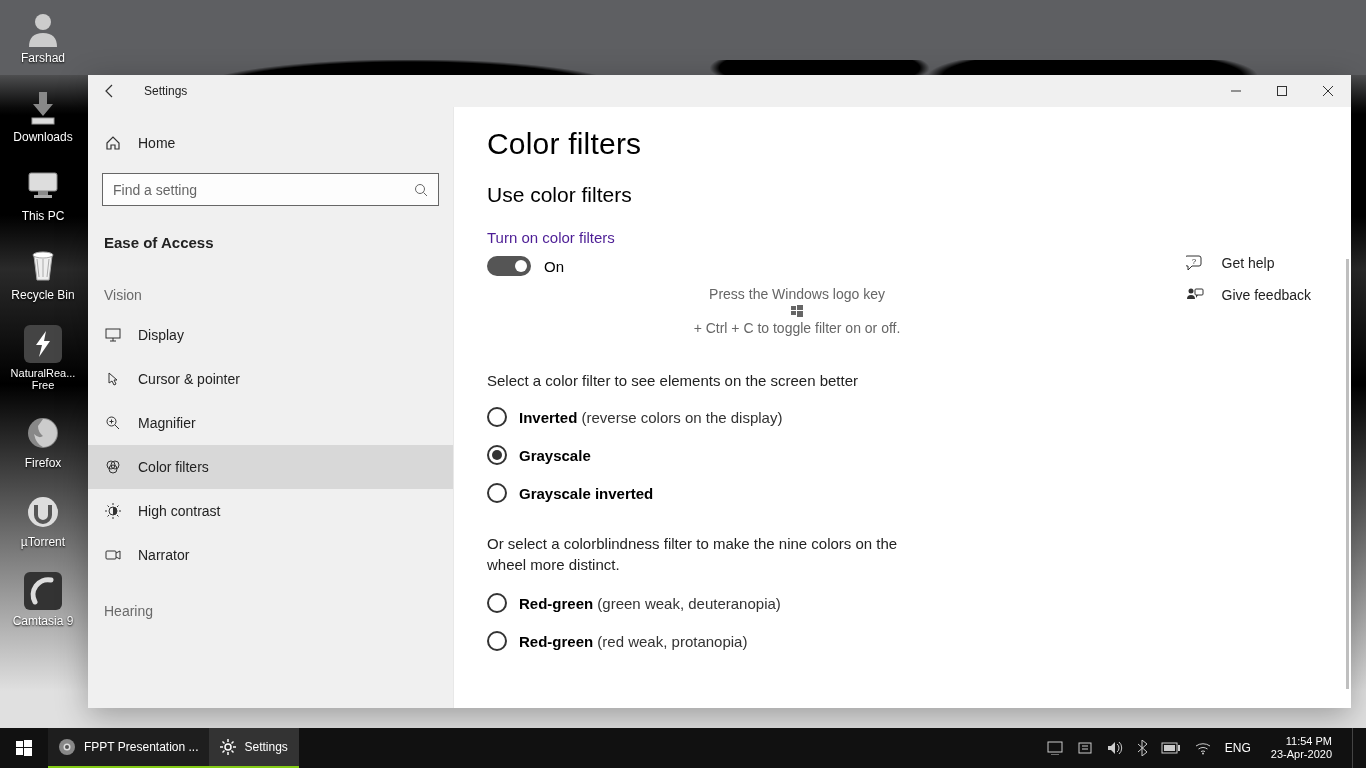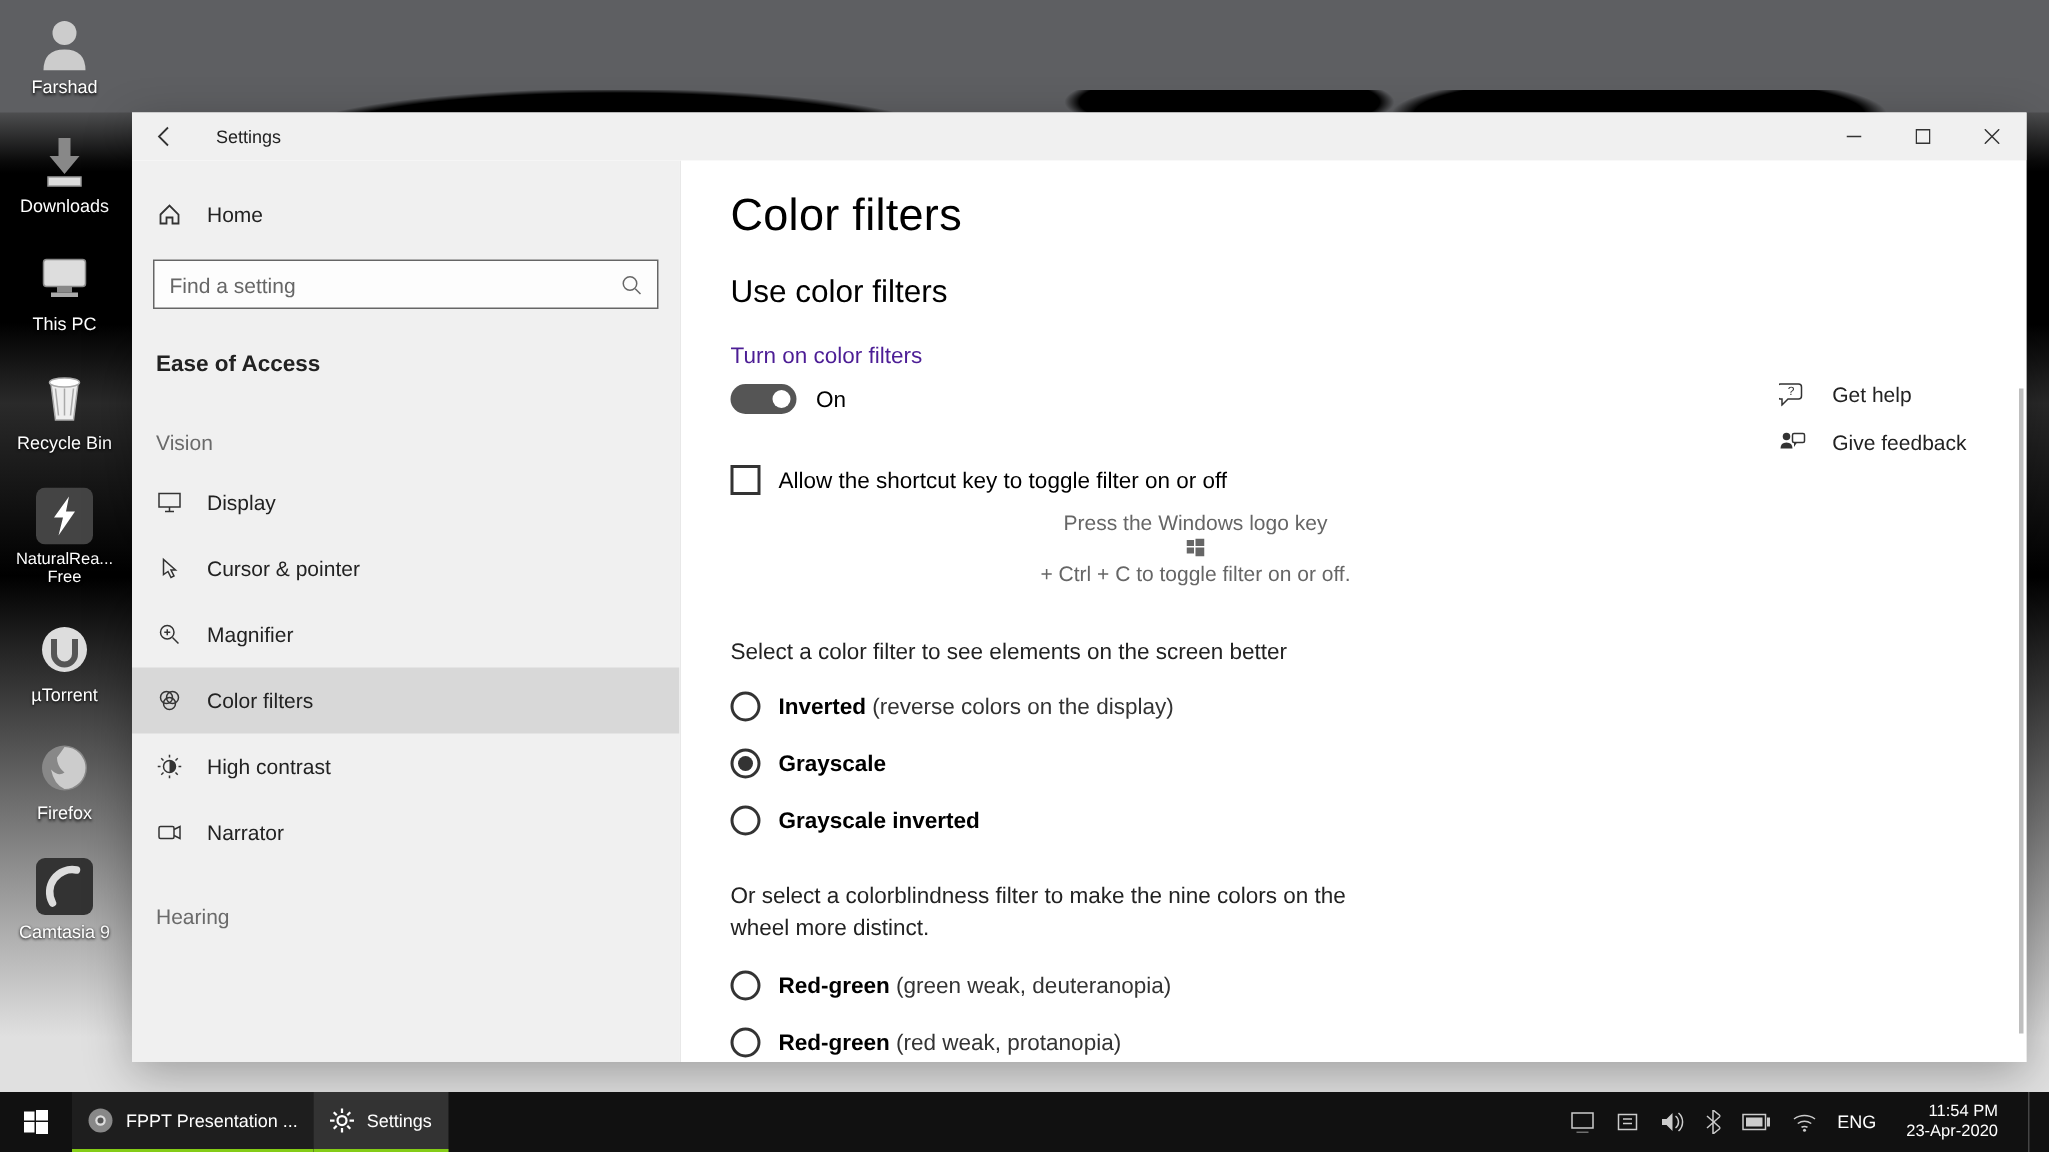--- a/index.html
+++ b/index.html
@@ -205,34 +205,34 @@
         <svg width="38" height="38" viewBox="0 0 38 38">
             <rect width="38" height="38" rx="6" fill="#444"></rect>
             <path d="M22 6 L12 20 H18 L15 32 L26 16 H20 Z" fill="#fff"></path>
           </svg>
       </div>
       <span style="font-size:11px;">NaturalRea... Free</span>
     </div>
     <div class="desktop-icon">
       <div class="icon-img">
         <svg width="38" height="38" viewBox="0 0 38 38">
+            <circle cx="19" cy="19" r="15" fill="#888"></circle>
+            <path d="M19 5 A14 14 0 0 1 33 19 A14 14 0 0 1 19 33 Q12 30 10 20 Q15 25 19 22 Q14 18 14 12 Q17 8 19 5" fill="#ccc"></path>
+          </svg>
+      </div>
+      <span>Firefox</span>
+    </div>
+    <div class="desktop-icon">
+      <div class="icon-img">
+        <svg width="38" height="38" viewBox="0 0 38 38">
             <circle cx="19" cy="19" r="15" fill="#ddd"></circle>
             <path d="M12 12v10a7 7 0 0 0 14 0V12" stroke="#555" stroke-width="4" fill="none"></path>
           </svg>
       </div>
       <span>µTorrent</span>
-    </div>
-    <div class="desktop-icon">
-      <div class="icon-img">
-        <svg width="38" height="38" viewBox="0 0 38 38">
-            <circle cx="19" cy="19" r="15" fill="#888"></circle>
-            <path d="M19 5 A14 14 0 0 1 33 19 A14 14 0 0 1 19 33 Q12 30 10 20 Q15 25 19 22 Q14 18 14 12 Q17 8 19 5" fill="#ccc"></path>
-          </svg>
-      </div>
-      <span>Firefox</span>
     </div>
     <div class="desktop-icon">
       <div class="icon-img">
         <svg width="38" height="38" viewBox="0 0 38 38">
             <rect width="38" height="38" rx="6" fill="#333"></rect>
             <path d="M27 8 A15 15 0 0 0 11 30" stroke="#ddd" stroke-width="5" fill="none" stroke-linecap="round"></path>
           </svg>
       </div>
       <span>Camtasia 9</span>
     </div>
@@ -367,24 +367,20 @@
           <h2>Use color filters</h2>
 
           <div class="sub-label">Turn on color filters</div>
           <div class="toggle-row">
             <div class="toggle">
                 <div class="knob"></div>
               </div>
             <div class="toggle-label">On</div>
           </div>
 
-          <div class="checkbox-row">
-            <div class="checkbox"></div>
-            <div class="checkbox-label">Allow the shortcut key to toggle filter on or off</div>
-          </div>
           <div class="hint-text">
             <span>Press the Windows logo key</span>
             <span>
                 <svg width="12" height="12" viewBox="0 0 12 12">
                   <rect x="0" y="1" width="5" height="4" fill="#666"></rect>
                   <rect x="6" y="0" width="6" height="5" fill="#666"></rect>
                   <rect x="0" y="6" width="5" height="4" fill="#666"></rect>
                   <rect x="6" y="6" width="6" height="6" fill="#666"></rect>
                 </svg>
               </span>

